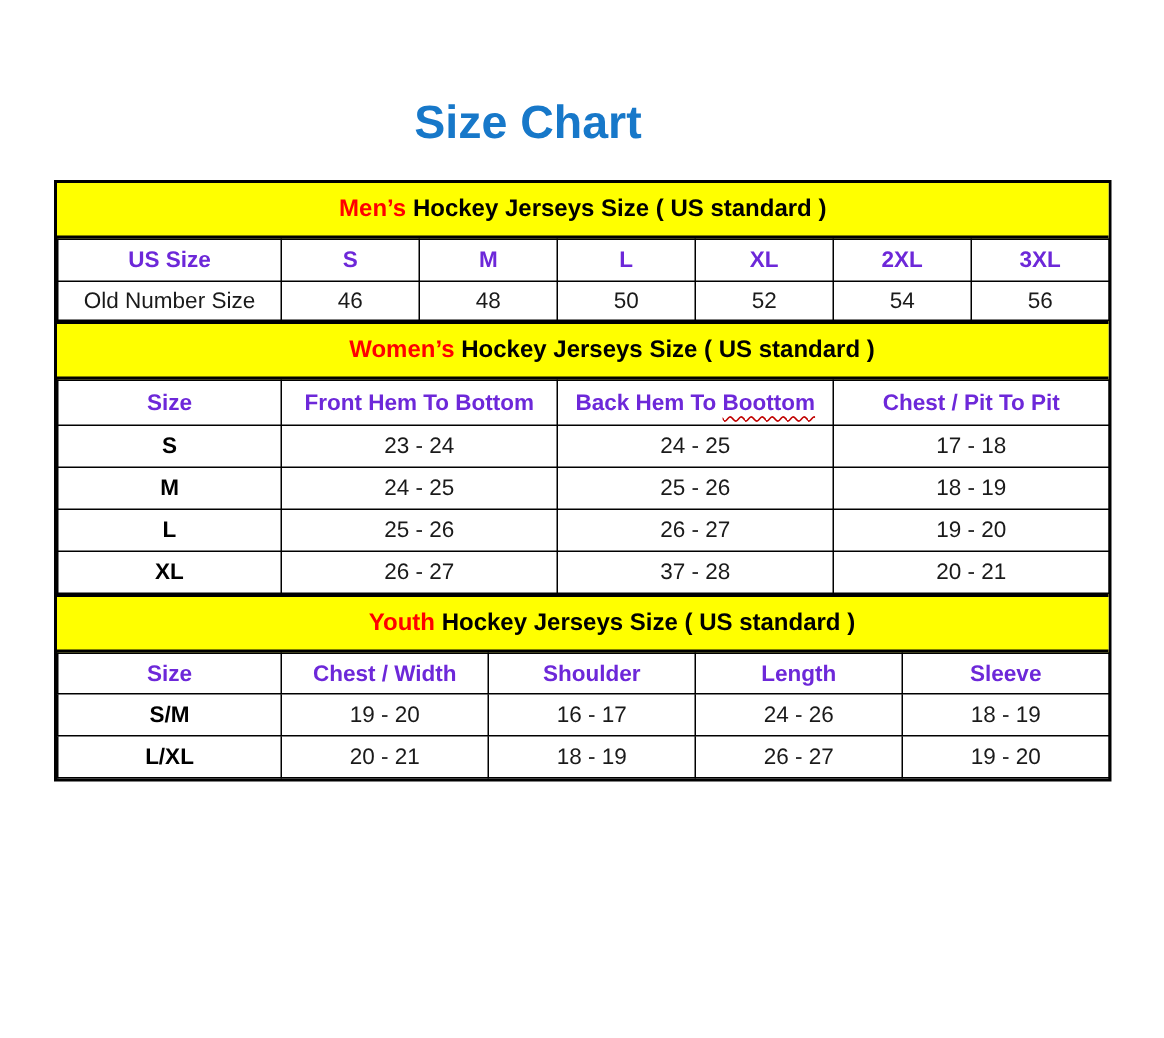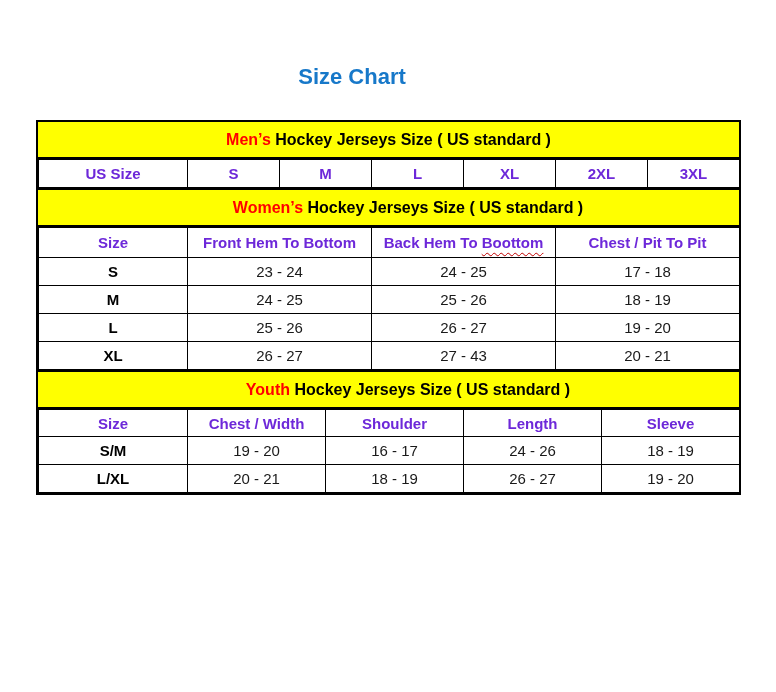--- a/index.html
+++ b/index.html
@@ -15,21 +15,21 @@
     background: var(--page-bg, #ffffff);
     overflow: hidden;
   }
   .page-title {
     position: absolute;
     top: 64px;
     left: 0;
     width: 704px;
     margin: 0;
     text-align: center;
-    font-size: 22px;
+    font-size: 31px;
     font-weight: 700;
     color: var(--title-blue, #1778C9);
     letter-spacing: 0px;
   }
   .chart {
     position: absolute;
     left: 36px;
     top: 120px;
     width: 705px;
     box-sizing: border-box;
@@ -118,20 +118,29 @@
               <th>US Size</th>
               <th>S</th>
               <th>M</th>
               <th>L</th>
               <th>XL</th>
               <th>2XL</th>
               <th>3XL</th>
             </tr>
           </thead>
           <tbody>
+            <tr>
+              <td>Old Number Size</td>
+              <td>46</td>
+              <td>48</td>
+              <td>50</td>
+              <td>52</td>
+              <td>54</td>
+              <td>56</td>
+            </tr>
           </tbody>
         </table>
     </div>
 
     <div class="section">
       <div class="section-bar"><span class="accent">Women’s</span><span> Hockey Jerseys Size ( US standard )</span></div>
       <table id="table-1" class="labels-bold">
           <colgroup>
             <col style="width: 149px;">
             <col style="width: 184px;">
@@ -161,21 +170,21 @@
             </tr>
             <tr>
               <td>L</td>
               <td>25 - 26</td>
               <td>26 - 27</td>
               <td>19 - 20</td>
             </tr>
             <tr>
               <td>XL</td>
               <td>26 - 27</td>
-              <td>27 - 43</td>
+              <td>37 - 28</td>
               <td>20 - 21</td>
             </tr>
           </tbody>
         </table>
     </div>
 
     <div class="section">
       <div class="section-bar"><span class="accent">Youth</span><span> Hockey Jerseys Size ( US standard )</span></div>
       <table id="table-2" class="labels-bold">
           <colgroup>

